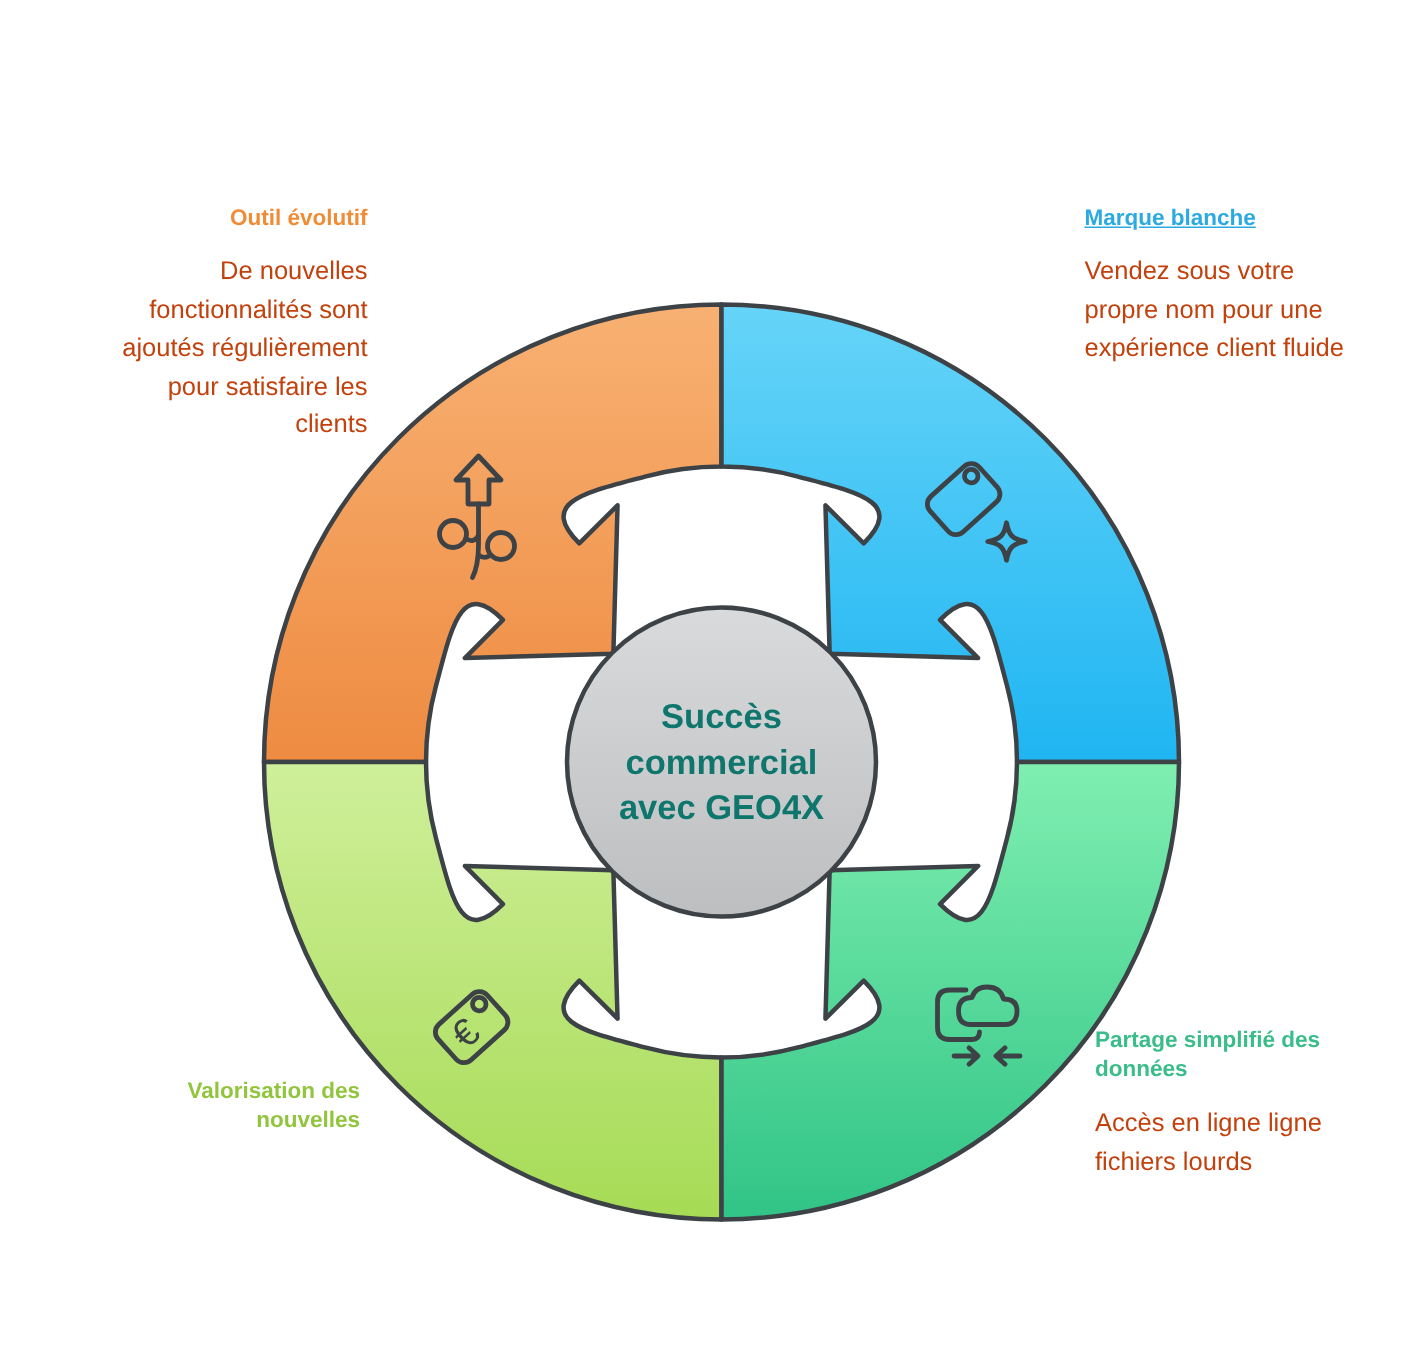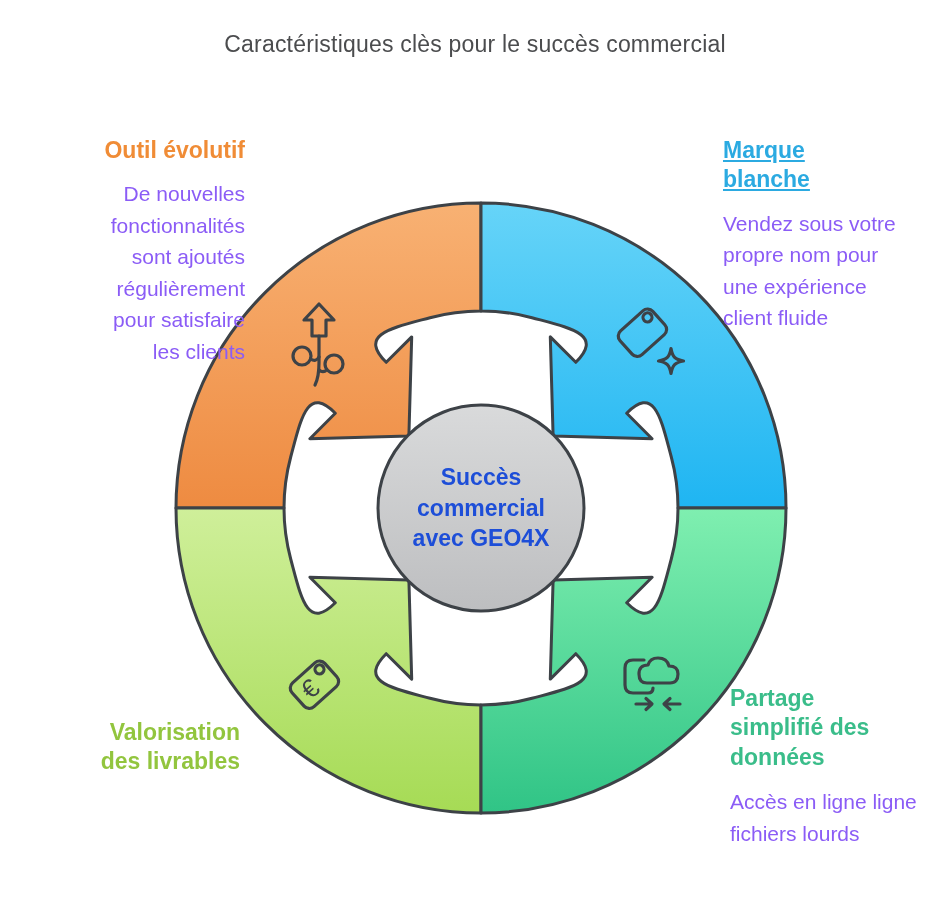--- a/index.html
+++ b/index.html
@@ -2,34 +2,33 @@
 <html><head>
 <meta charset="utf-8">
 <style>
   html,body{margin:0;padding:0;background:#ffffff;}
   body{font-family:"Liberation Sans",sans-serif;}
   #page{position:relative;width:950px;height:903px;background:#ffffff;overflow:hidden;}
   .title{position:absolute;top:31px;left:0;width:100%;text-align:center;
          font-size:23px;color:#4B4C4E;letter-spacing:0.2px;}
   #diagram-svg{position:absolute;left:0;top:0;}
   .label-block{position:absolute;}
-  .label-block h2{margin:0;font-size:23px;font-weight:bold;line-height:1.28;}
-  .desc{font-size:21px;color:#8b5cf6;line-height:1.5;margin-top:13px;}
+  .label-block h2{margin:0;font-size:15px;font-weight:bold;line-height:1.28;}
+  .desc{font-size:17px;color:#c2410c;line-height:1.5;margin-top:13px;}
   .align-r{text-align:right;}
   .align-r h2{margin-left:auto;}
   .align-r .desc{margin-left:auto;}
   .center-label{position:absolute;left:406px;top:462px;width:150px;text-align:center;
-                font-size:23px;font-weight:bold;color:#1d4ed8;line-height:1.33;}
+                font-size:23px;font-weight:bold;color:#0f766e;line-height:1.33;}
 </style>
 </head>
 <body>
 
 <div id="page">
 
-  <div class="title">Caractéristiques clès pour le succès commercial</div>
 
   <svg id="diagram-svg" width="950" height="903" viewBox="0 0 950 903">
     <defs id="svg-defs">
         <linearGradient id="grad0" gradientUnits="userSpaceOnUse" x1="481" x2="481" y1="203" y2="508">
           <stop offset="0%" stop-color="#F8B173"></stop>
           <stop offset="100%" stop-color="#EE8B41"></stop>
         </linearGradient>
         <linearGradient id="grad1" gradientUnits="userSpaceOnUse" x1="481" x2="481" y1="203" y2="508">
           <stop offset="0%" stop-color="#66D4F8"></stop>
           <stop offset="100%" stop-color="#1FB5F2"></stop>
@@ -96,21 +95,21 @@
     <h2 style="color: rgb(240, 140, 54);">Outil évolutif</h2>
     <div class="desc" style="width:164px;">De nouvelles fonctionnalités sont ajoutés régulièrement pour satisfaire les clients</div>
   </div>
 
   <div class="label-block" style="left:723px;top:136px;width:210px;">
     <h2 style="max-width: 140px; color: rgb(43, 170, 225); text-decoration: underline;">Marque blanche</h2>
     <div class="desc" style="width:185px;">Vendez sous votre propre nom pour une expérience client fluide</div>
   </div>
 
   <div class="label-block align-r" style="left:45px;top:718px;width:195px;">
-    <h2 style="max-width: 150px; color: rgb(146, 197, 62);">Valorisation des livrables</h2>
+    <h2 style="max-width: 150px; color: rgb(146, 197, 62);">Valorisation des nouvelles</h2>
   </div>
 
   <div class="label-block" style="left:730px;top:684px;width:215px;">
     <h2 style="max-width: 160px; color: rgb(58, 189, 138);">Partage simplifié des données</h2>
     <div class="desc" style="width:195px;margin-top:14px;">Accès en ligne ligne fichiers lourds</div>
   </div>
 
 </div>
 
 </body></html>

